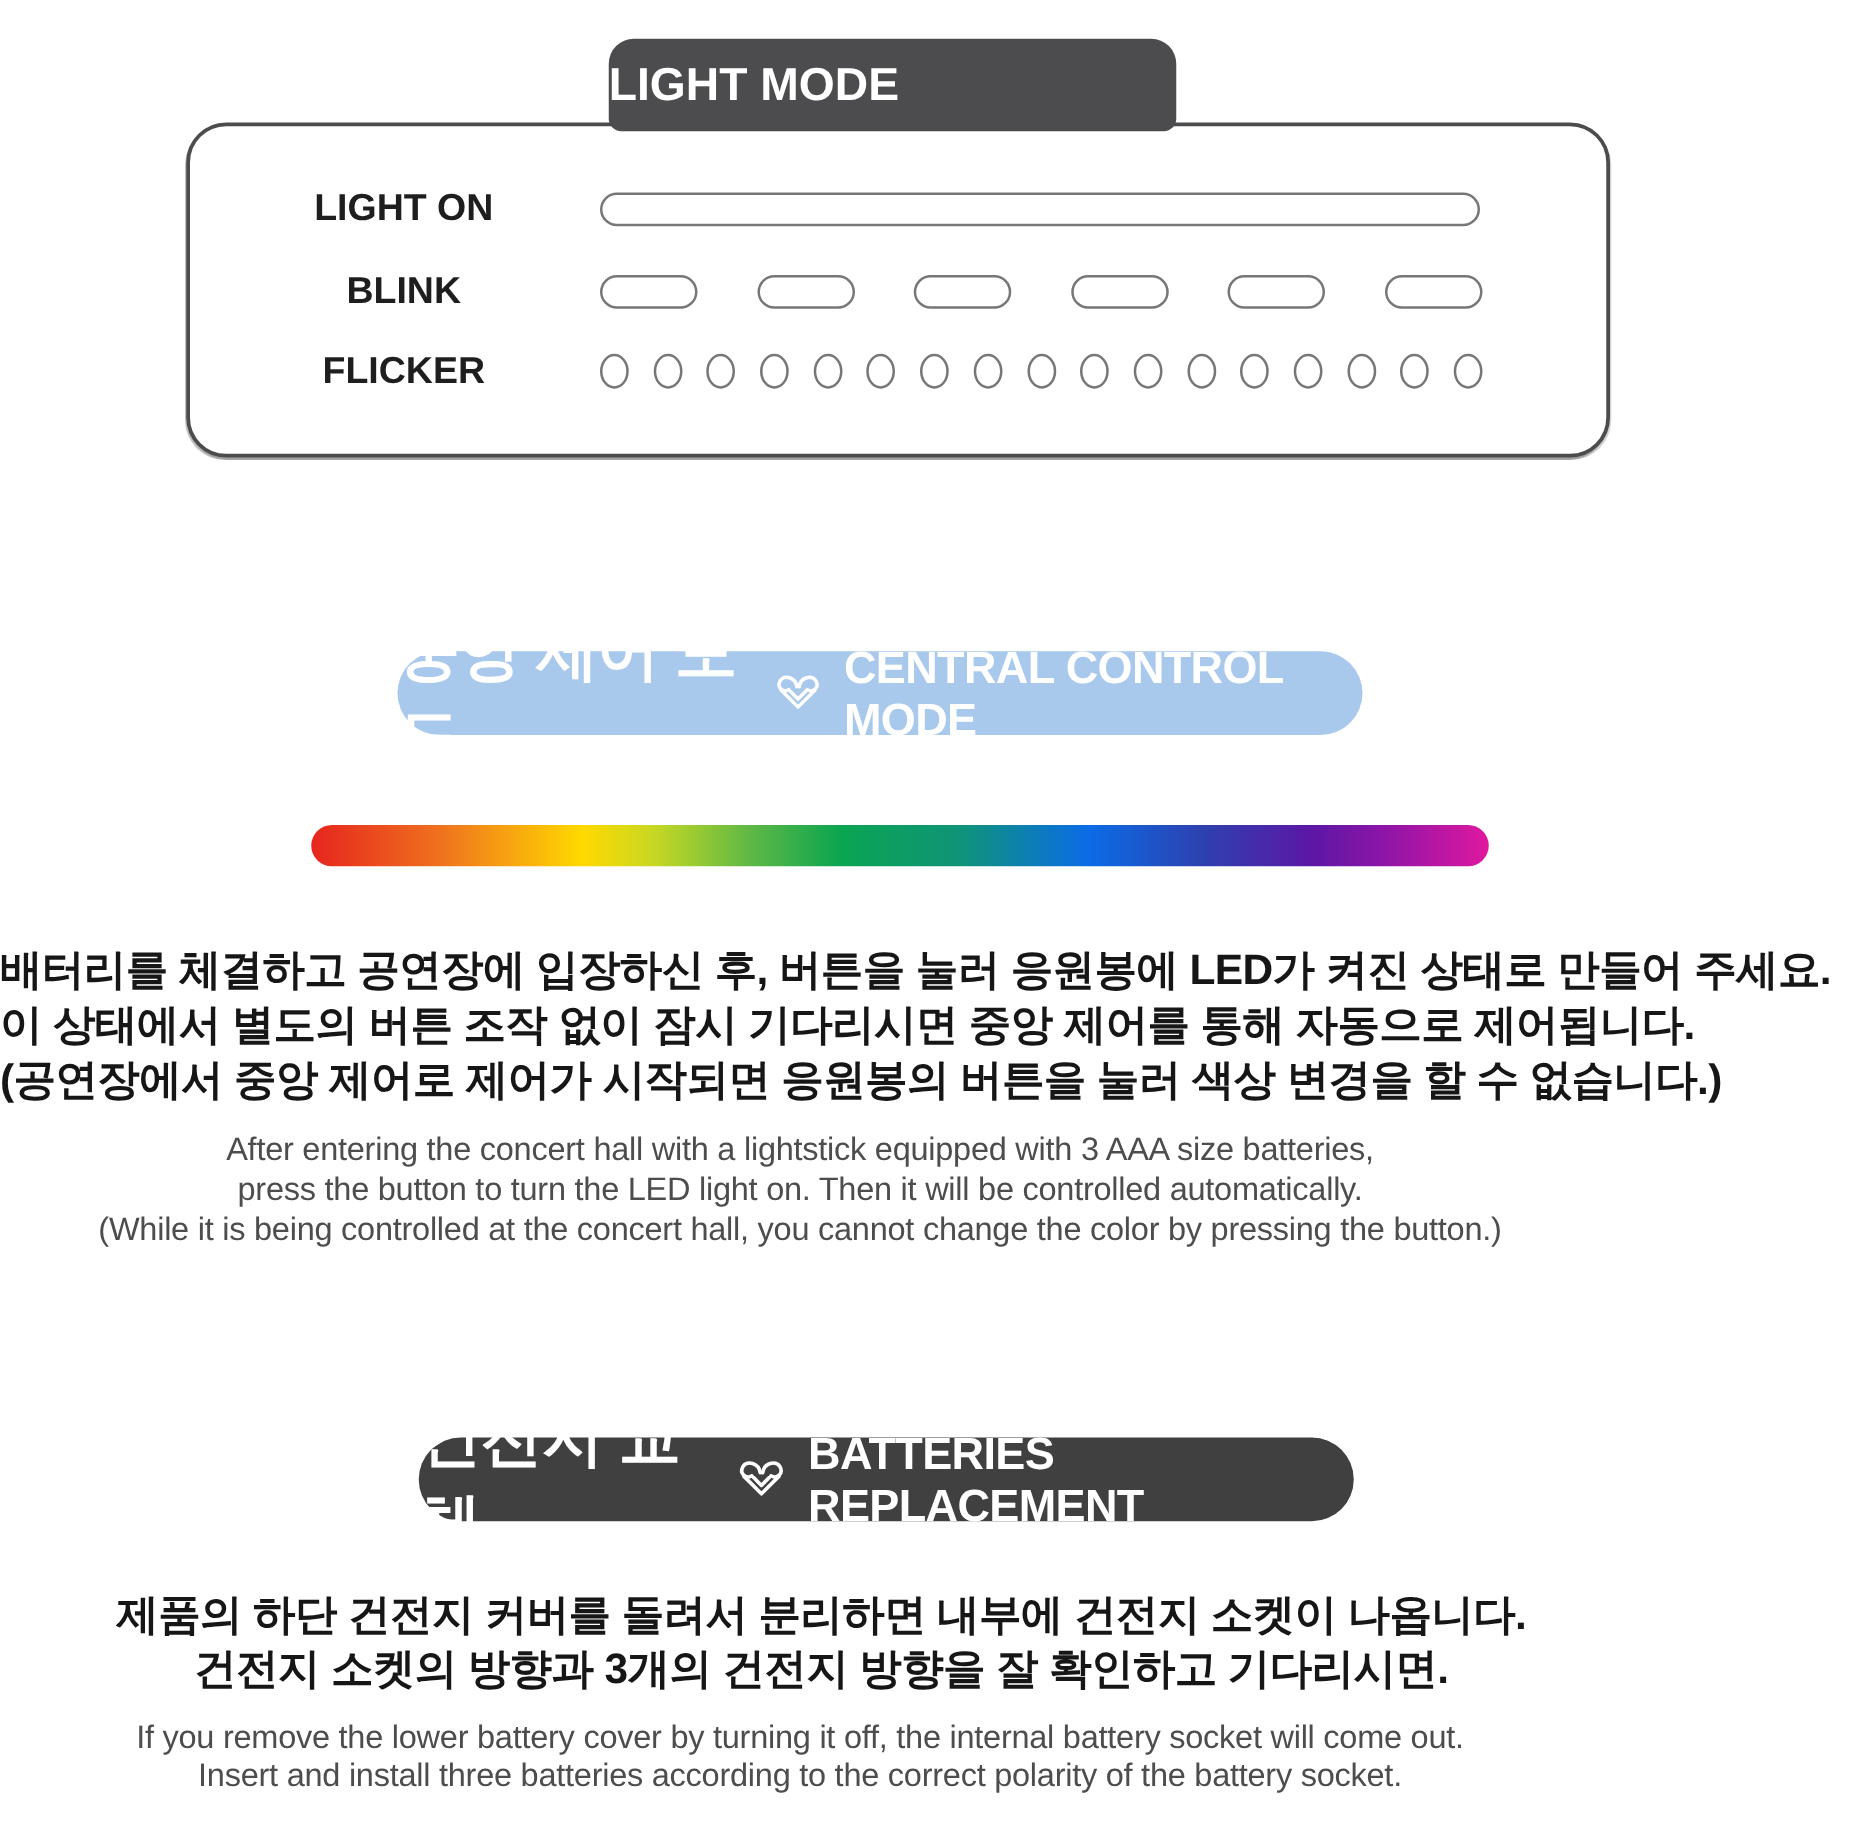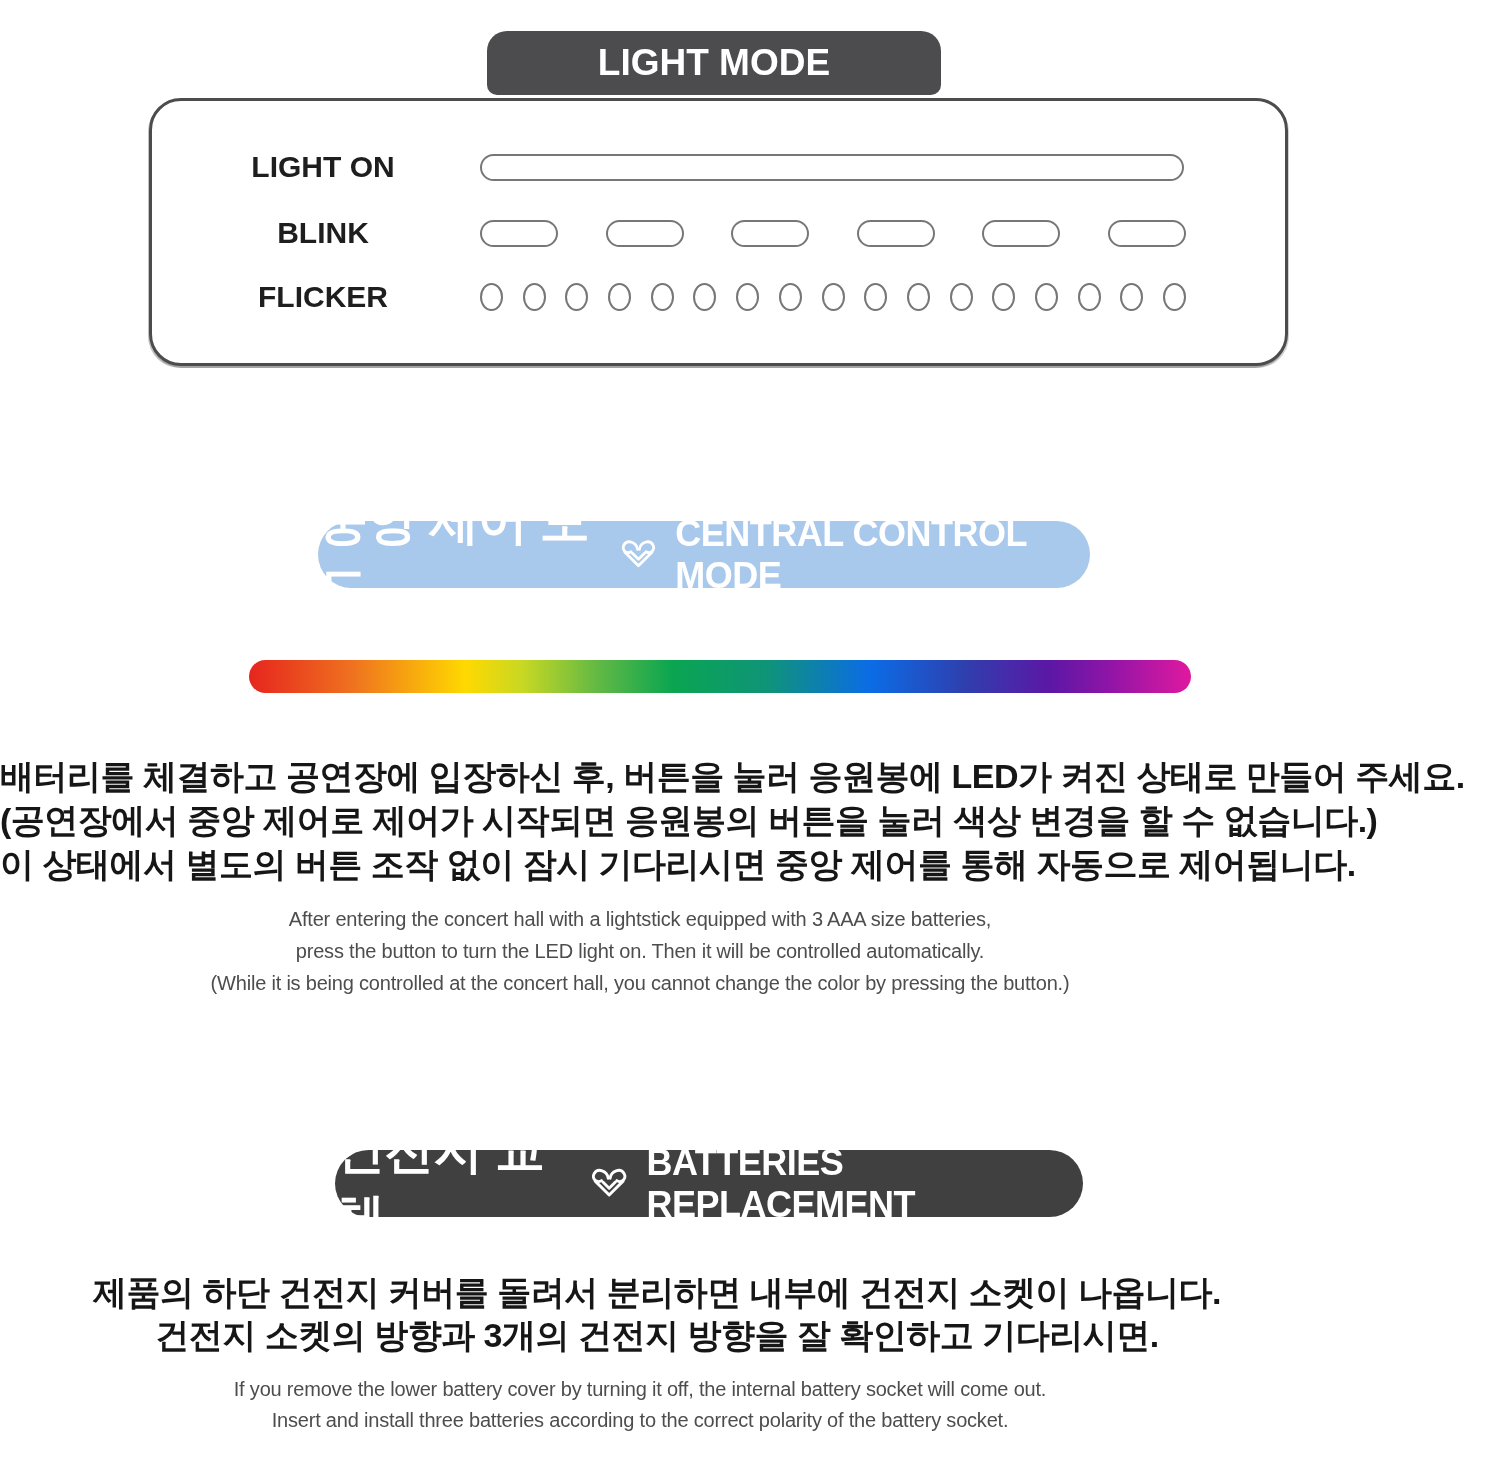--- a/index.html
+++ b/index.html
@@ -11,24 +11,24 @@
     width: 1497px;
     height: 1460px;
     background: #ffffff;
     overflow: hidden;
   }
 
   
   .lm-tab {
     position: absolute;
     left: 487px; top: 31px;
-    width: 454px; height: 64px;
+    width: 454px; height: 74px;
     background: #4c4c4e;
     border-radius: 20px 20px 10px 10px;
-    display: flex; align-items: center; justify-content: center;
+    display: flex; align-items: center; 
     z-index: 2;
   }
   .lm-tab-label {
     color: #ffffff;
     font-size: 37px;
     font-weight: bold;
     letter-spacing: 0px;
   }
   .lm-panel {
     position: absolute;
@@ -116,21 +116,21 @@
   }
   .ko-line {
     font-size: 34px;
     font-weight: bold;
     color: #161616;
     letter-spacing: -0.5px;
     line-height: 44px;
     white-space: nowrap;
   }
   .en-line {
-    font-size: 20px;
+    font-size: 26px;
     font-weight: normal;
     color: #4d4d4d;
     letter-spacing: -0.2px;
     line-height: 32px;
     white-space: nowrap;
   }
   .ko-para-1 { top: 754px; }
   .en-para-1 { top: 903px; }
   .ko-para-2 { top: 1271px; }
   .ko-para-2 .ko-line { line-height: 43px; padding-left: 34px; }
@@ -196,22 +196,22 @@
       <path d="M7.5 17 L22 31.5 L36.5 17" stroke="#ffffff" stroke-width="3" stroke-linecap="round" stroke-linejoin="round" fill="none"></path>
       <path d="M15.5 18 L22 24.5 L28.5 18" stroke="#ffffff" stroke-width="3" stroke-linecap="round" stroke-linejoin="round" fill="none"></path>
     </svg>
     <span class="banner-en">CENTRAL CONTROL MODE</span>
   </div>
 
   <div class="rainbow-bar" style="background: linear-gradient(90deg, rgb(230, 37, 30) 0%, rgb(239, 114, 31) 11%, rgb(255, 217, 0) 23%, rgb(200, 216, 35) 29%, rgb(98, 185, 68) 37%, rgb(10, 165, 81) 45%, rgb(15, 148, 120) 55%, rgb(11, 108, 230) 66%, rgb(47, 63, 174) 76%, rgb(92, 23, 165) 85%, rgb(140, 21, 167) 91%, rgb(224, 24, 159) 100%);"></div>
 
   <div class="para ko-para-1">
     <div class="ko-line">배터리를 체결하고 공연장에 입장하신 후, 버튼을 눌러 응원봉에 LED가 켜진 상태로 만들어 주세요.</div>
+    <div class="ko-line">이 상태에서 별도의 버튼 조작 없이 잠시 기다리시면 중앙 제어를 통해 자동으로 제어됩니다.</div>
     <div class="ko-line">(공연장에서 중앙 제어로 제어가 시작되면 응원봉의 버튼을 눌러 색상 변경을 할 수 없습니다.)</div>
-    <div class="ko-line">이 상태에서 별도의 버튼 조작 없이 잠시 기다리시면 중앙 제어를 통해 자동으로 제어됩니다.</div>
   </div>
 
   <div class="para en-para-1">
     <div class="en-line">After entering the concert hall with a lightstick equipped with 3 AAA size batteries,</div>
     <div class="en-line">press the button to turn the  LED light on. Then it will be controlled automatically.</div>
     <div class="en-line">(While it is being controlled at the concert hall, you cannot change the color by pressing the button.)</div>
   </div>
 
   <div class="banner banner-2" style="background: #404040;">
     <span class="banner-ko">건전지 교체</span>

